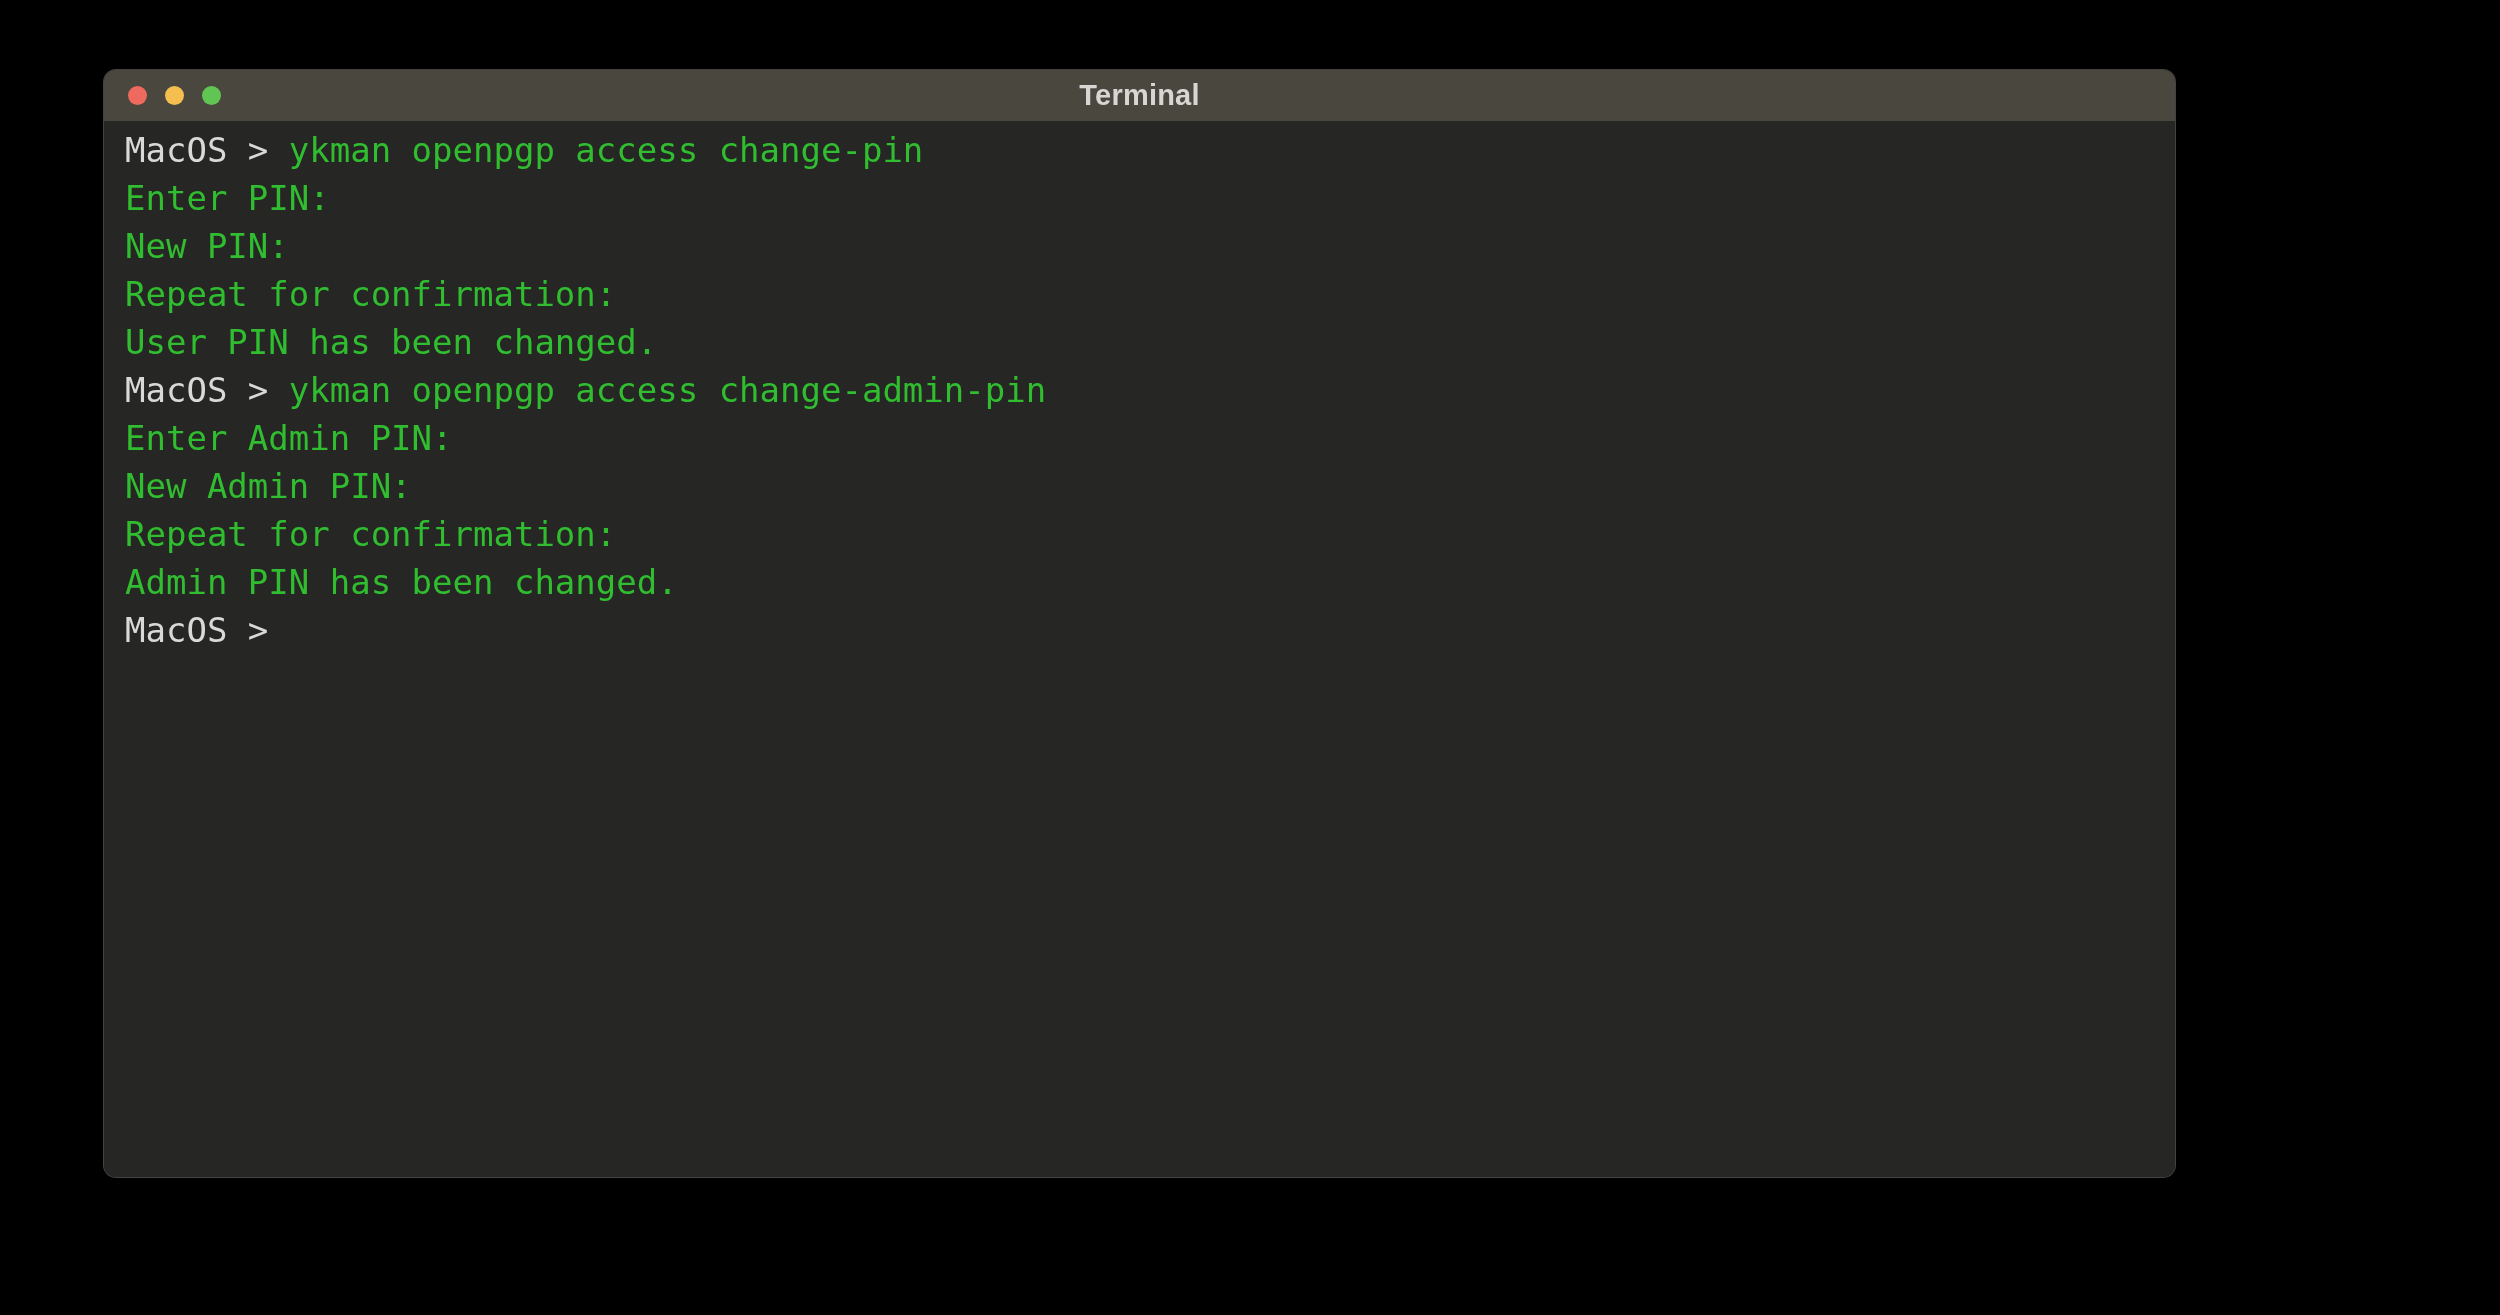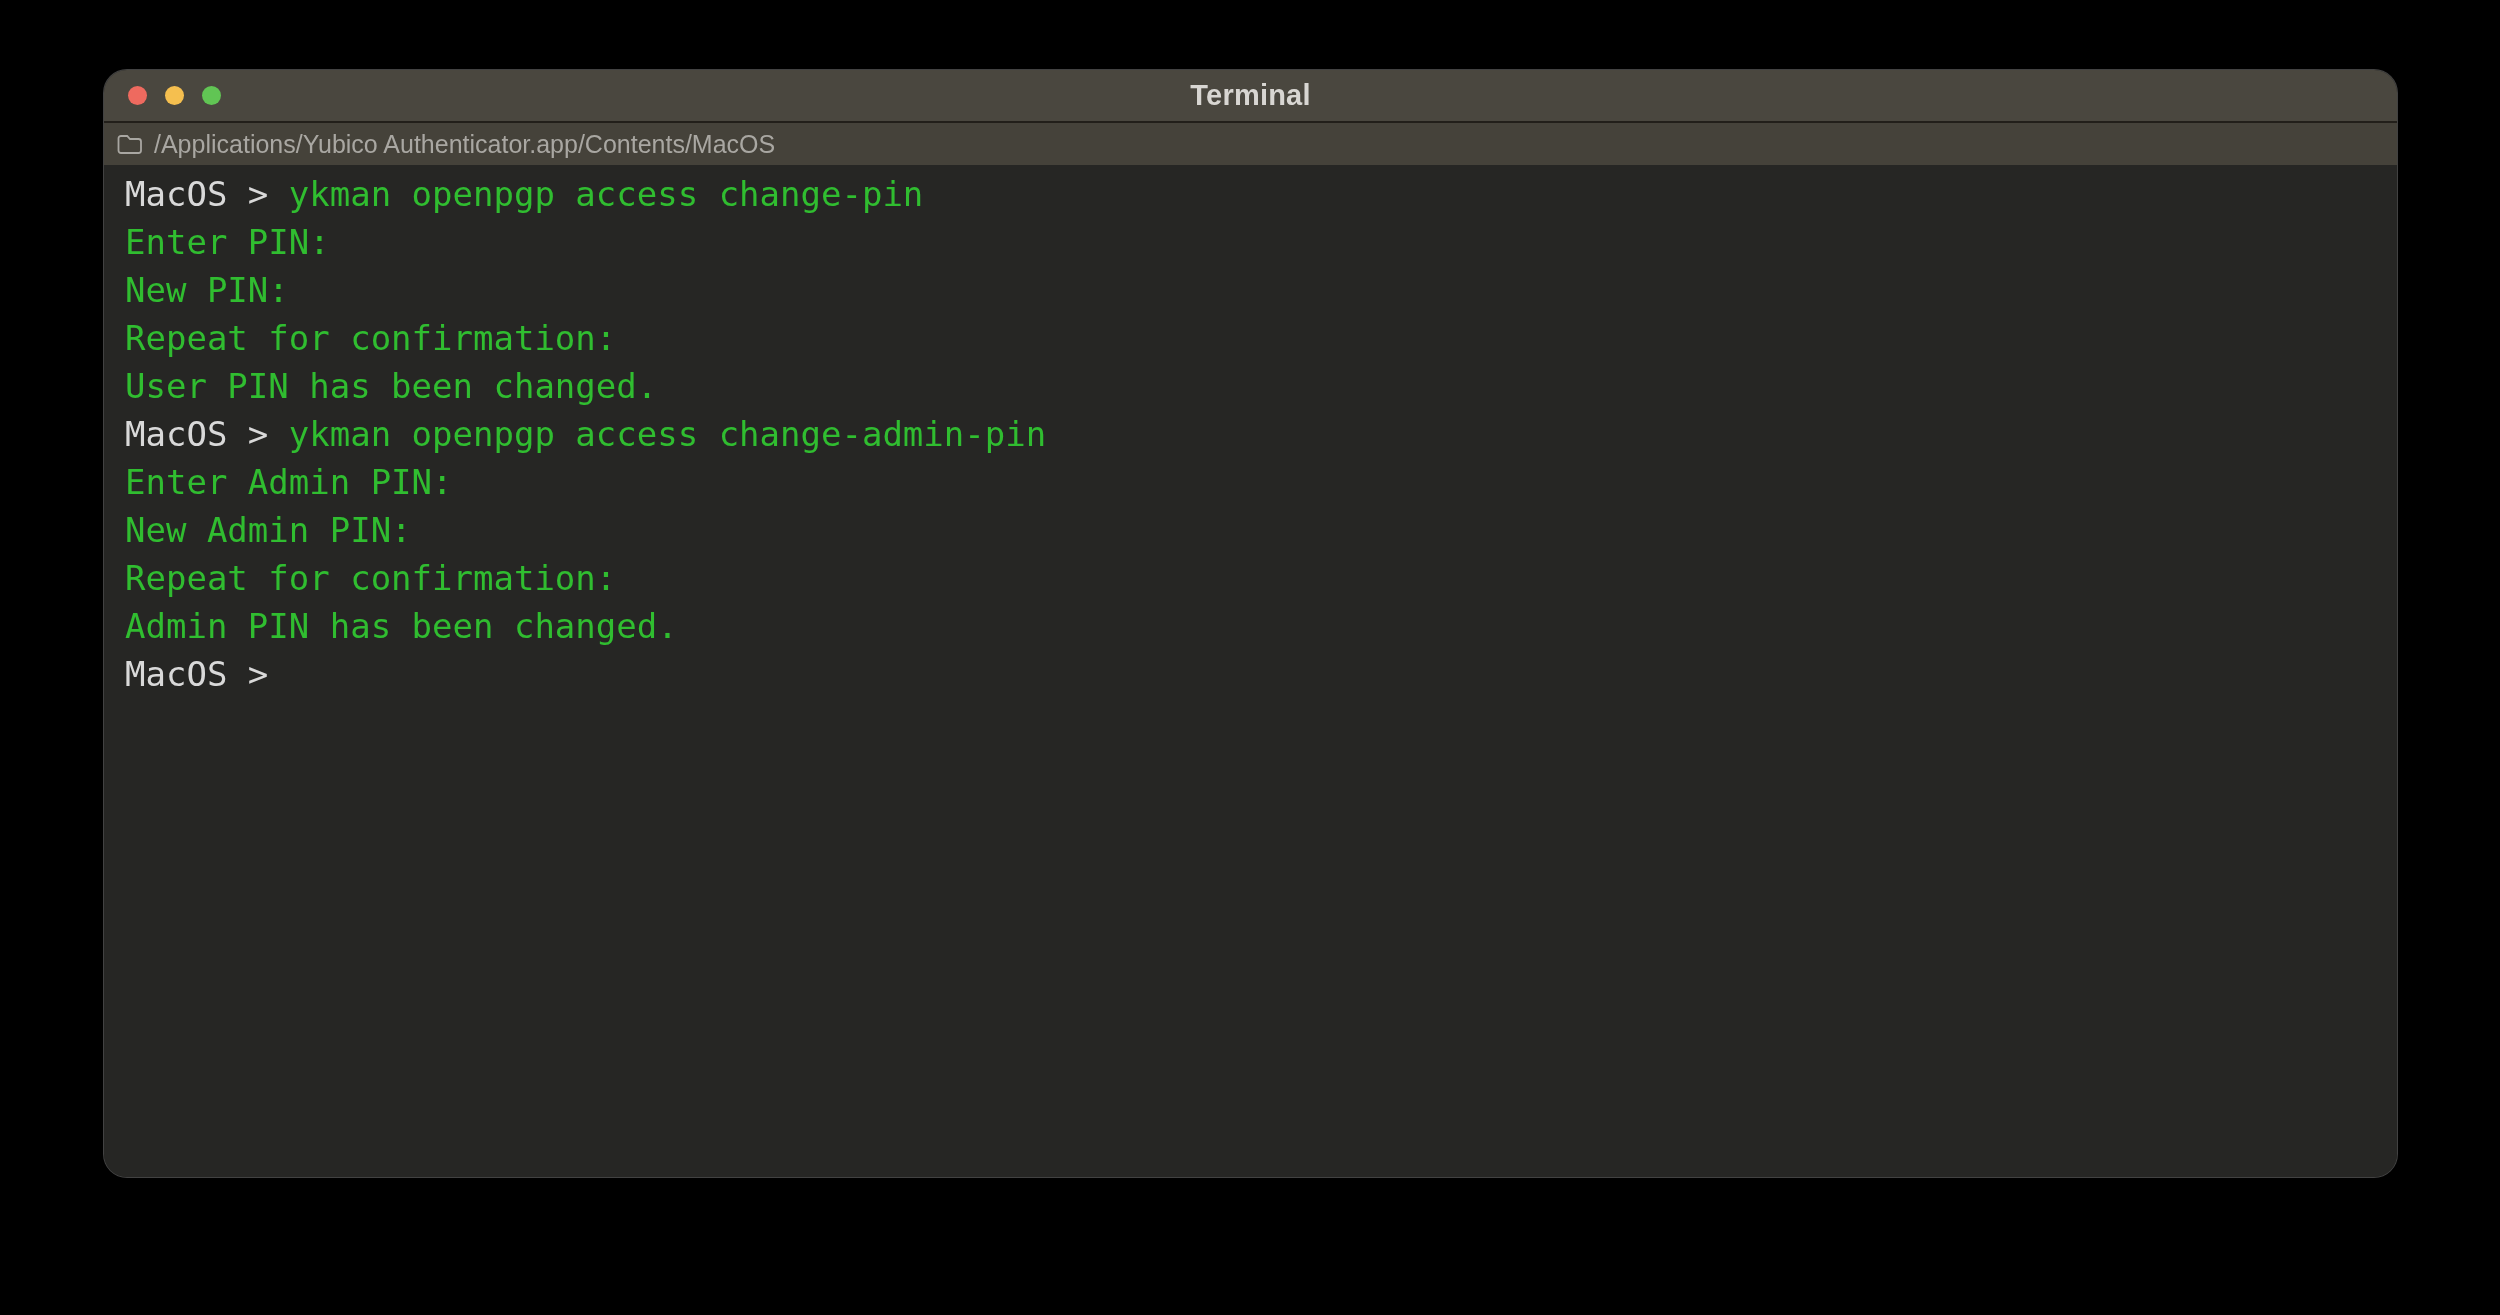--- a/index.html
+++ b/index.html
@@ -17,22 +17,22 @@
   * { margin: 0; padding: 0; box-sizing: border-box; }
   html, body {
     width: 2500px; height: 1315px;
     background: #000;
     overflow: hidden;
     font-family: "Liberation Sans", sans-serif;
   }
   .window {
     position: absolute;
     left: 104px; top: 70px;
-    width: 2293px; height: 1107px;
-    border-radius: 23px;
+    width: 2071px; height: 1107px;
+    border-radius: 12px;
     overflow: hidden;
     display: flex;
     flex-direction: column;
     box-shadow: 0 0 0 1px rgba(190,190,190,0.35), 0 40px 110px rgba(0,0,0,0.85);
     background: var(--terminal-bg);
   }
   .titlebar {
     height: 51px;
     flex: 0 0 51px;
     background: var(--titlebar-bg);
@@ -102,24 +102,16 @@
 
   <div class="titlebar">
     <div class="traffic-lights">
       <button class="tl-btn tl-close"></button>
       <button class="tl-btn tl-min"></button>
       <button class="tl-btn tl-zoom"></button>
     </div>
     <div class="window-title">Terminal</div>
   </div>
 
-  <div class="pathbar">
-    <span class="folder-icon">
-      <svg width="27" height="23" viewBox="0 0 27 23">
-        <path d="M2.5 5.5 a2.5 2.5 0 0 1 2.5-2.5 h6.2 l2.8 3 h8.5 a2.5 2.5 0 0 1 2.5 2.5 v9 a2.5 2.5 0 0 1 -2.5 2.5 H5 a2.5 2.5 0 0 1 -2.5-2.5 z" fill="none" stroke="#a9a7a2" stroke-width="1.8"></path>
-      </svg>
-    </span>
-    <span class="path-text">/Applications/Yubico Authenticator.app/Contents/MacOS</span>
-  </div>
 
   <div class="terminal"><div class="term-line"><span class="seg-prompt">MacOS &gt; </span><span class="seg-green">ykman openpgp access change-pin</span></div><div class="term-line"><span class="seg-green">Enter PIN:</span></div><div class="term-line"><span class="seg-green">New PIN:</span></div><div class="term-line"><span class="seg-green">Repeat for confirmation:</span></div><div class="term-line"><span class="seg-green">User PIN has been changed.</span></div><div class="term-line"><span class="seg-prompt">MacOS &gt; </span><span class="seg-green">ykman openpgp access change-admin-pin</span></div><div class="term-line"><span class="seg-green">Enter Admin PIN:</span></div><div class="term-line"><span class="seg-green">New Admin PIN:</span></div><div class="term-line"><span class="seg-green">Repeat for confirmation:</span></div><div class="term-line"><span class="seg-green">Admin PIN has been changed.</span></div><div class="term-line"><span class="seg-prompt">MacOS &gt; </span></div></div>
 
 </div>
 
 </body></html>

